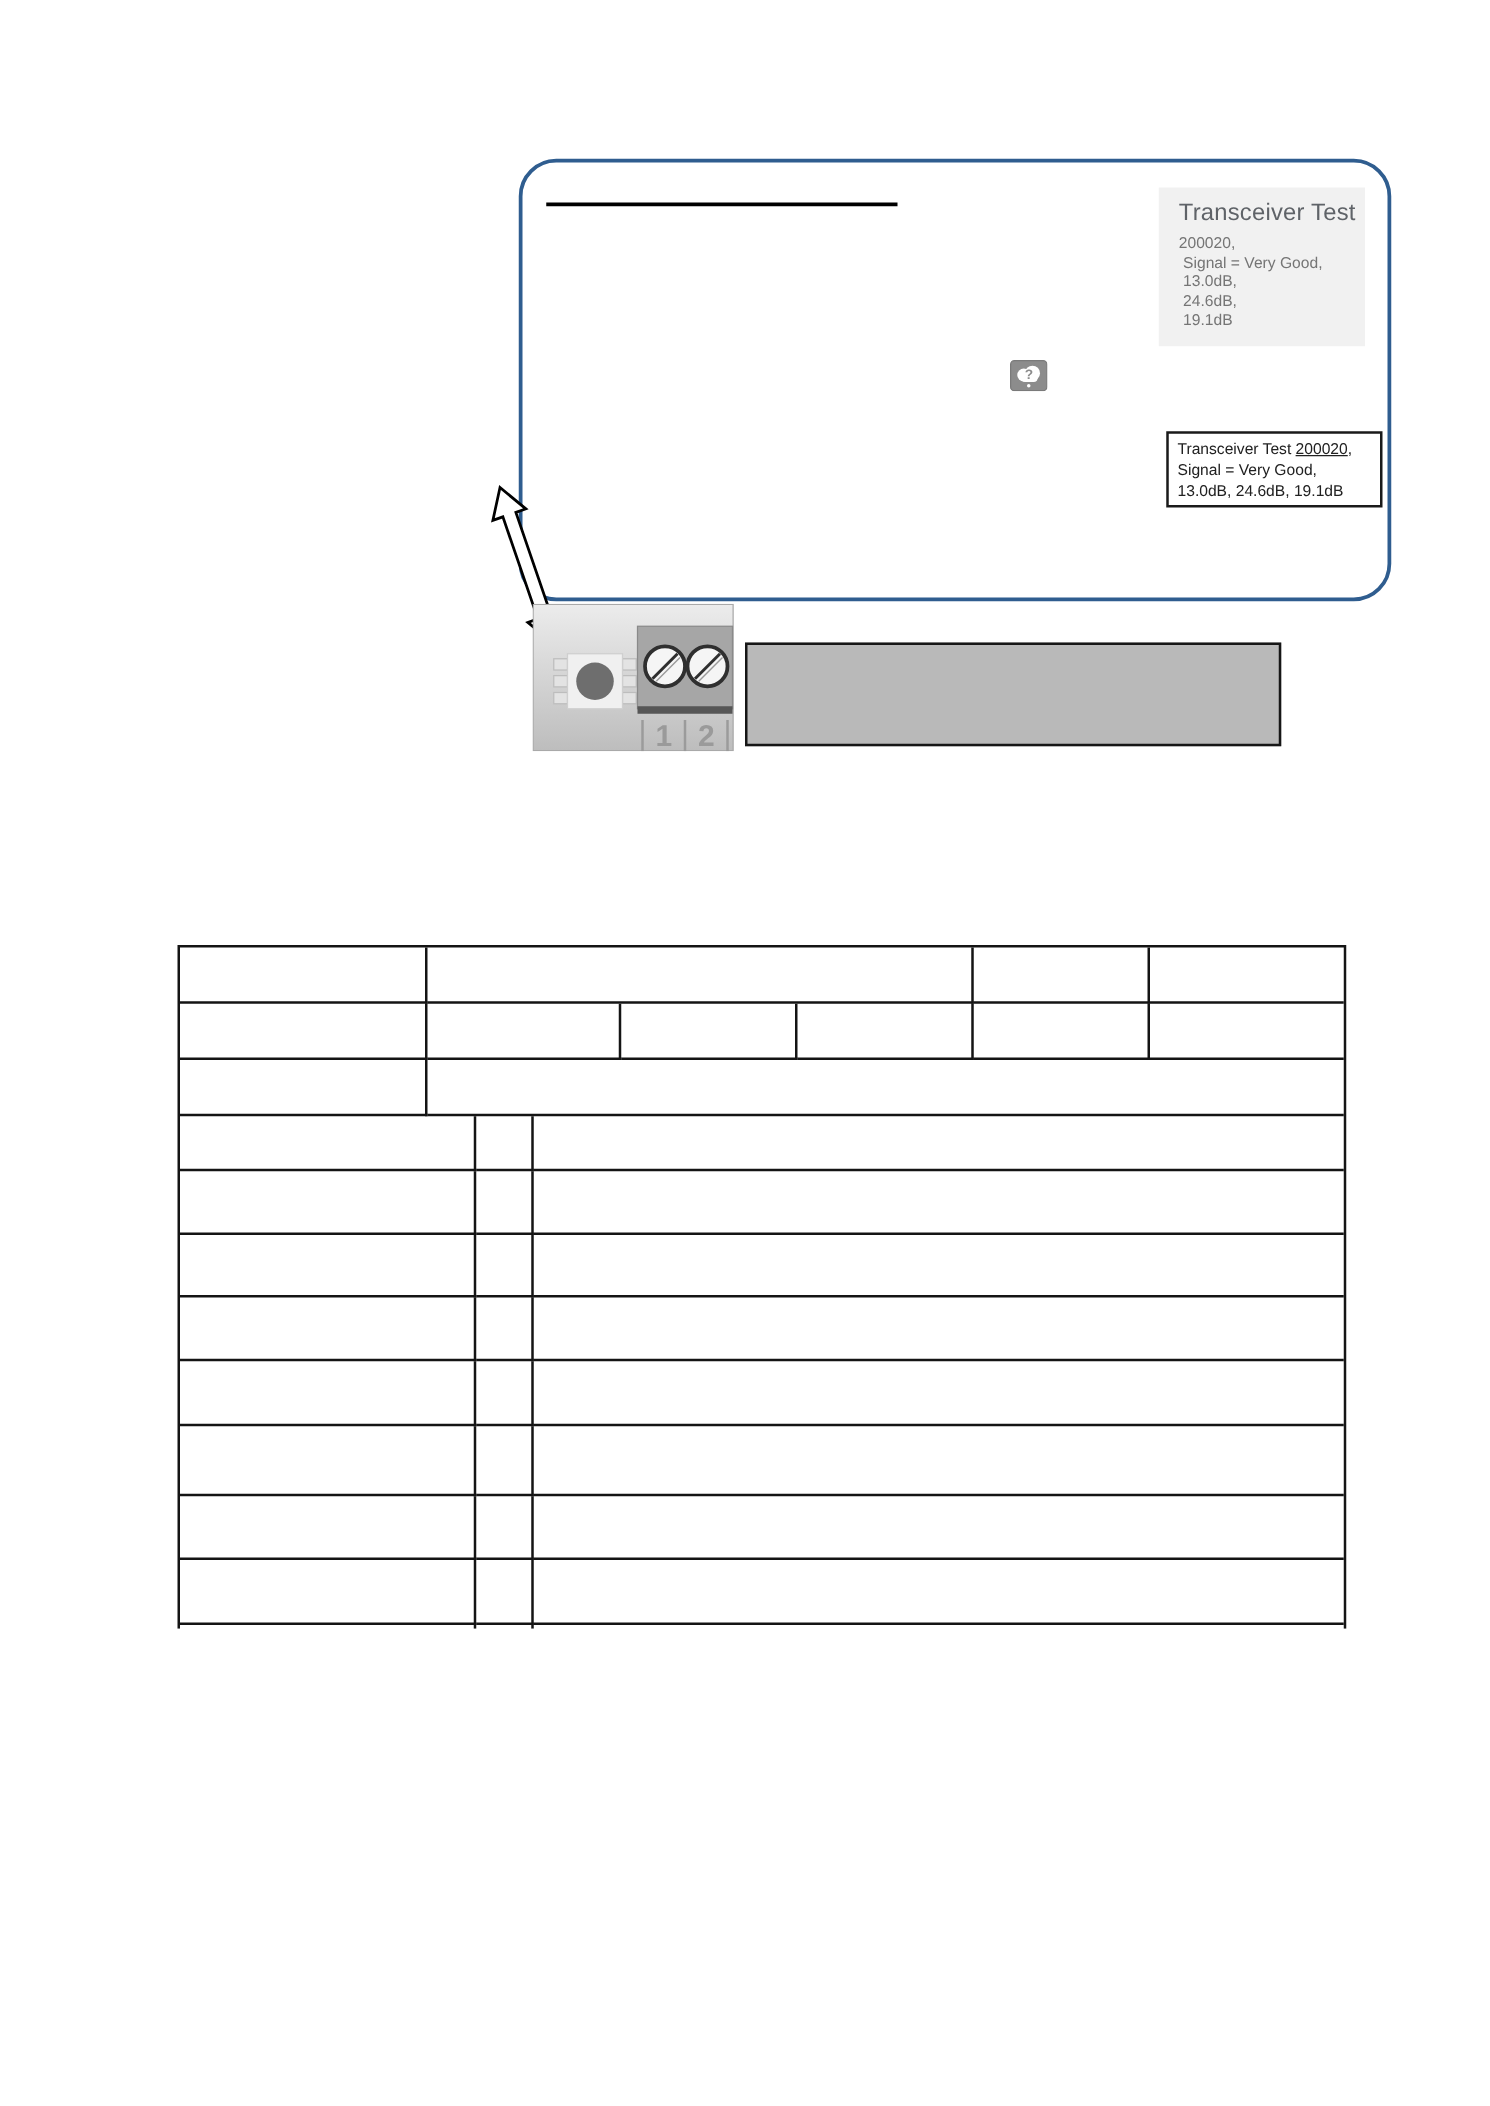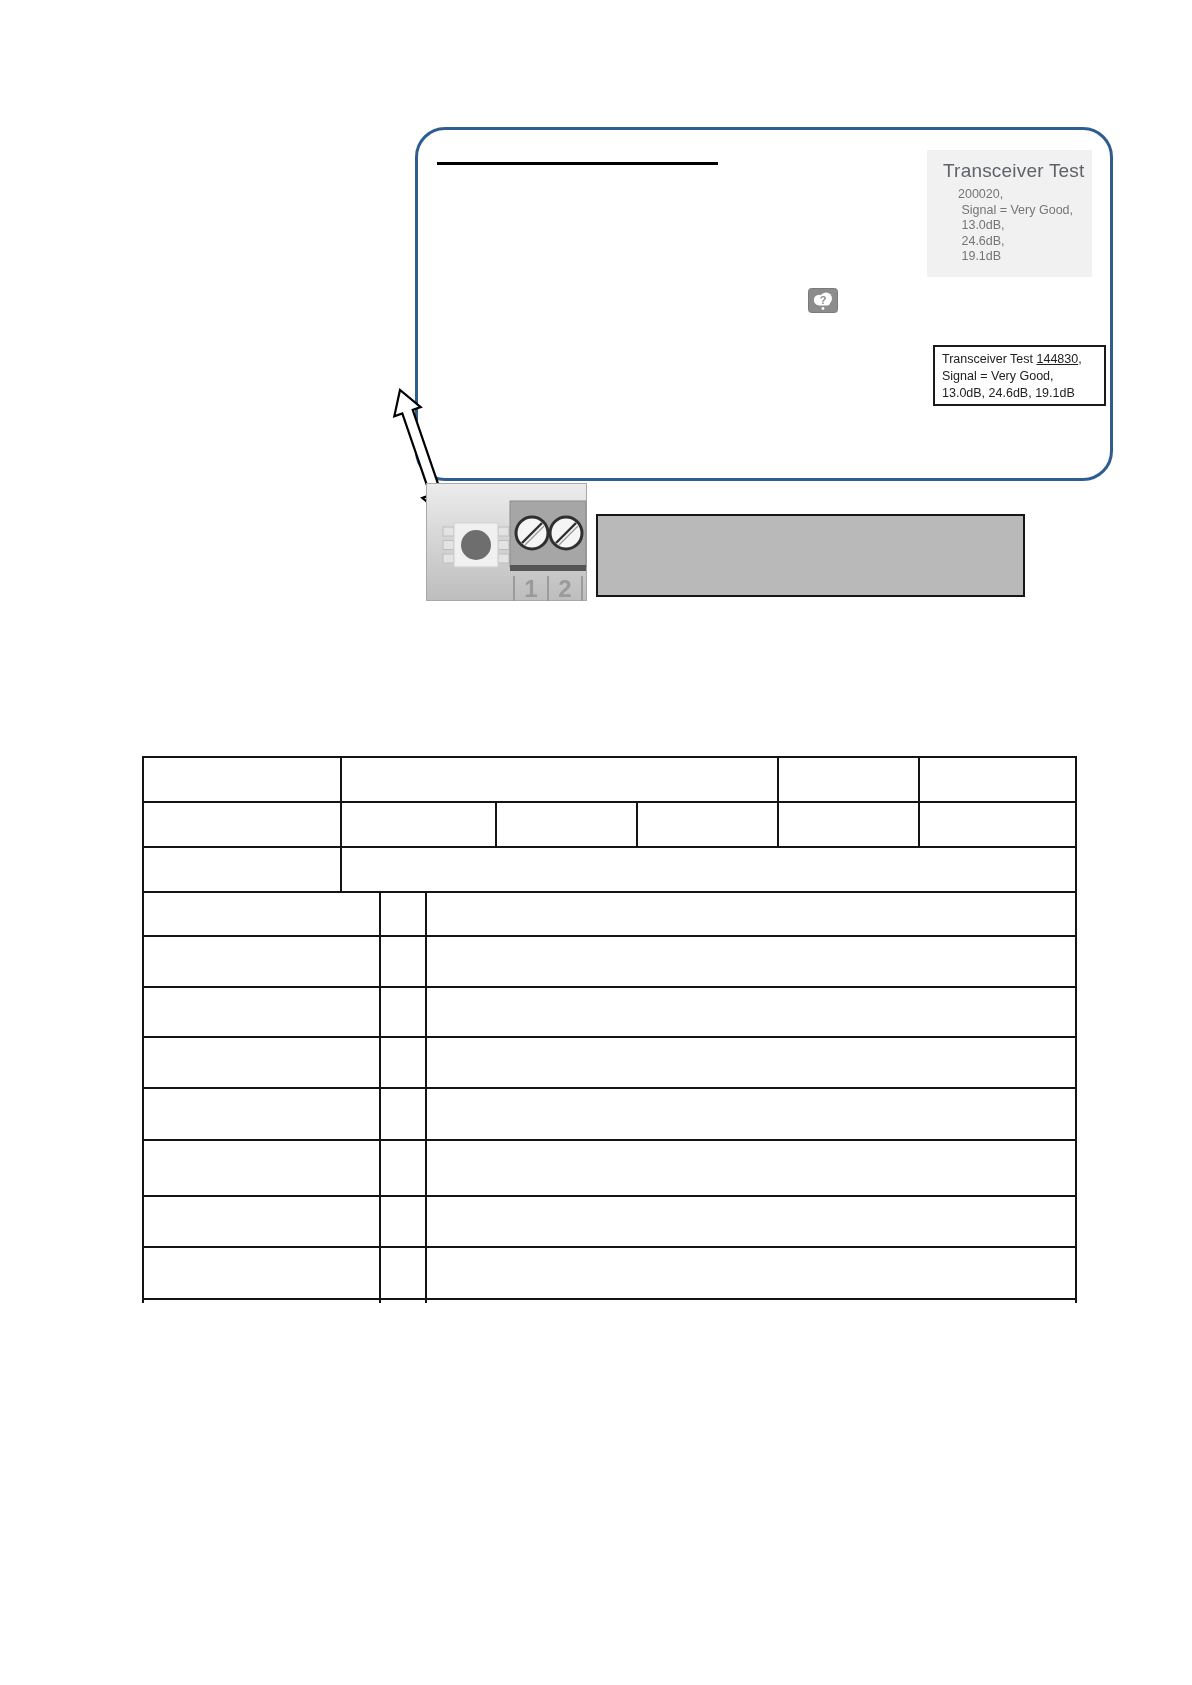--- a/index.html
+++ b/index.html
@@ -17,21 +17,21 @@
   body{font-family:"Liberation Sans",sans-serif;}
   .page{position:relative;width:1192px;height:1303px;background:#fff;overflow:hidden;}
 
   
   .blue-frame{position:absolute;left:415px;top:127px;width:698px;height:354px;
     border:3.5px solid var(--accent_blue);border-radius:30px;background:transparent;}
   .redacted-underline{position:absolute;left:437px;top:162px;width:281px;height:3px;background:#000;}
 
   .shot-panel{position:absolute;left:927px;top:150px;width:165px;height:127px;background:var(--panel_gray);}
   .shot-heading{position:absolute;left:16px;top:10px;font-size:19px;color:var(--heading_gray);letter-spacing:.2px;white-space:nowrap;}
-  .shot-lines{position:absolute;left:16px;top:37px;font-size:12.5px;line-height:15.5px;color:var(--text_gray);margin-left:15px;}
+  .shot-lines{position:absolute;left:16px;top:37px;font-size:12.5px;line-height:15.5px;color:var(--text_gray);}
   .shot-lines div{white-space:pre;}
 
   .broken-img{position:absolute;left:808px;top:288px;width:30px;height:25px;}
 
   .callout{position:absolute;left:933px;top:345px;width:173px;height:61px;background:#fff;
     border:2px solid #1a1a1a;padding:4px 7px;font-size:12.5px;line-height:17px;color:var(--text_dark);}
   .callout .ln{white-space:nowrap;}
   .callout a{color:var(--text_dark);text-decoration:underline;cursor:pointer;}
 
   .arrow-svg{position:absolute;left:360px;top:378px;}
@@ -88,21 +88,21 @@
         <circle cx="11" cy="12" r="5.2" fill="#ffffff"></circle>
         <circle cx="18" cy="10.5" r="6" fill="#ffffff"></circle>
         <rect x="9" y="11" width="13" height="6.5" rx="3" fill="#ffffff"></rect>
         <text x="15.2" y="15.5" font-size="11" font-weight="bold" fill="#8c8c8c" text-anchor="middle" font-family="Liberation Sans, sans-serif">?</text>
         <circle cx="15" cy="20.5" r="1.4" fill="#ffffff"></circle>
       </g>
     </svg>
   </div>
 
   <div class="callout">
-    <div class="ln"><span>Transceiver Test </span><a>144830</a><span>,</span></div>
+    <div class="ln"><span>Transceiver Test </span><a>200020</a><span>,</span></div>
     <div class="ln">Signal = Very Good,</div>
     <div class="ln">13.0dB, 24.6dB, 19.1dB</div>
   </div>
 
   <svg class="arrow-svg" width="100" height="145" viewBox="0 0 100 145">
     <polygon points="40,12 34.3,38.3 42.3,35.5 70.3,117.1 62.3,119.9 83,137 88.7,110.7 80.7,113.5 52.7,31.9 60.7,29.1" fill="#ffffff" stroke="#000000" stroke-width="2.2" stroke-linejoin="miter"></polygon>
   </svg>
 
   <svg class="device-svg" width="162" height="118" viewBox="0 0 162 118">
     <defs>

